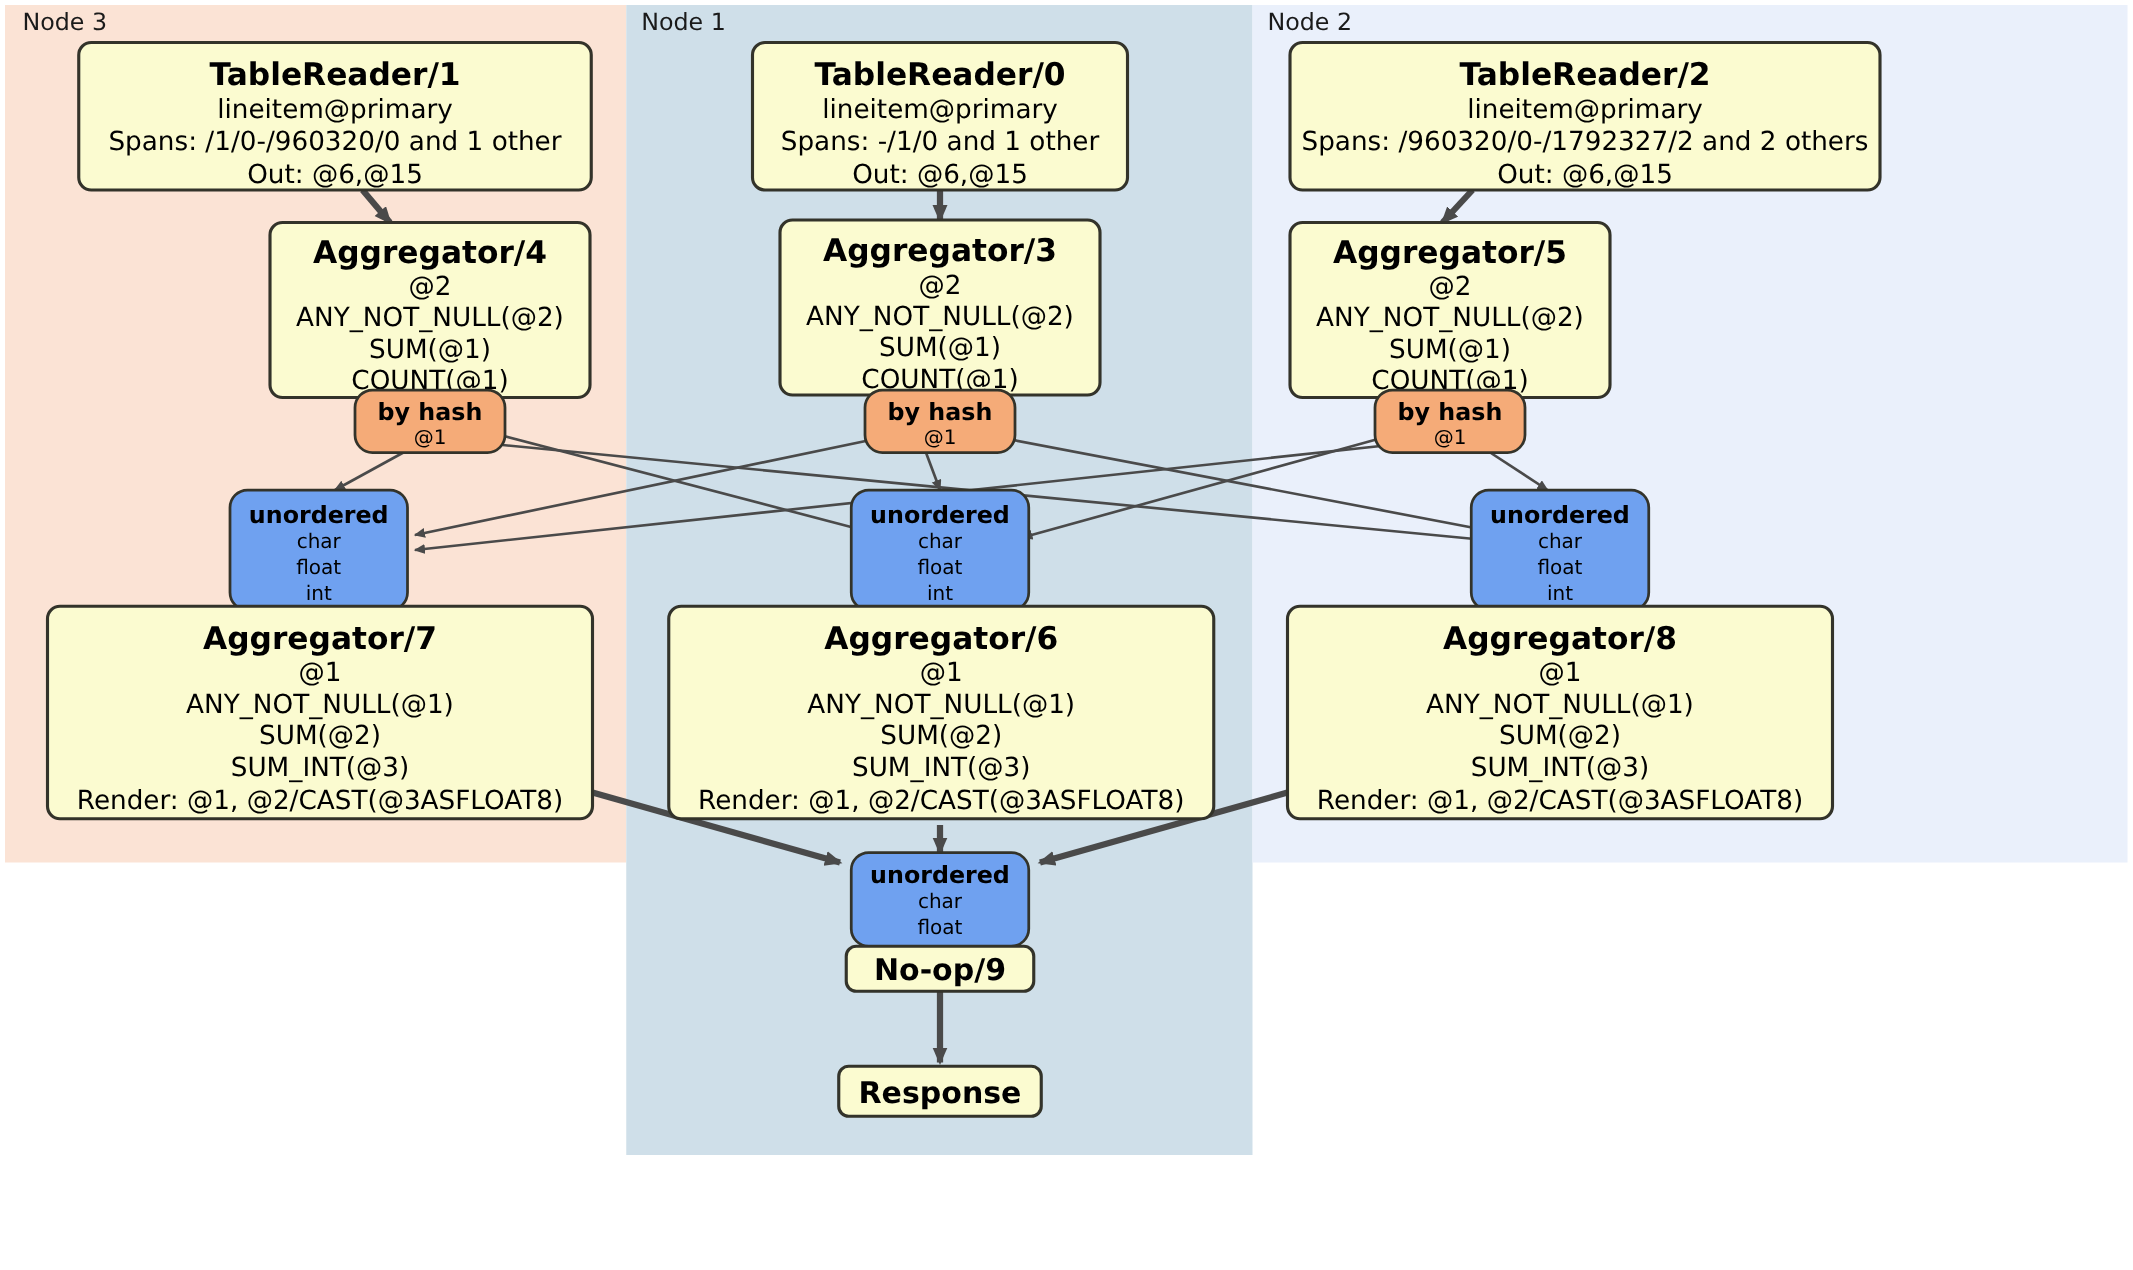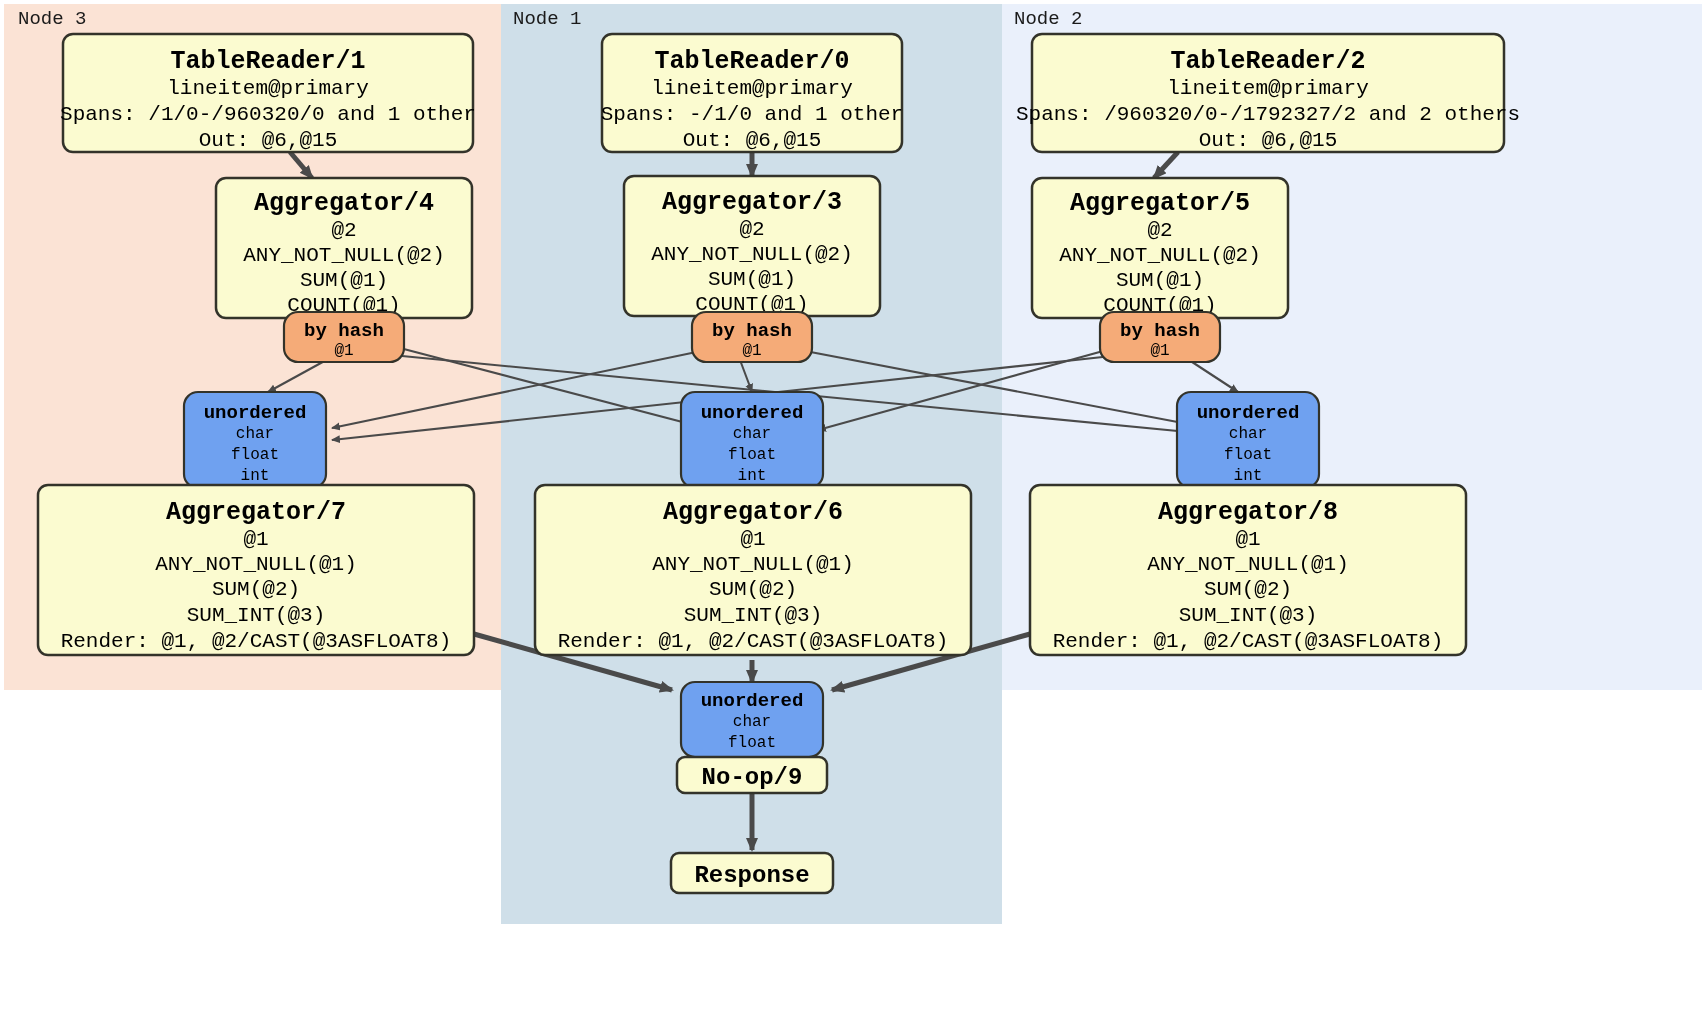--- a/index.html
+++ b/index.html
@@ -1,20 +1,20 @@
 <!DOCTYPE html>
 <html><head>
 <meta charset="utf-8">
 <style>
   html,body{margin:0;padding:0;background:#ffffff;}
   body{
     width:1706px;height:1016px;overflow:hidden;
     font-family:"DejaVu Sans","Liberation Sans",sans-serif;
   }
-  #stage{position:relative;width:1706px;height:1016px;font-family:Liberation Mono, monospace;}
+  #stage{position:relative;width:1706px;height:1016px;}
   svg{display:block;}
   .node-panel-label{font-size:19px;fill:#1a1a1a;}
   .box-title{font-weight:bold;font-size:25px;fill:#000;}
   .box-line{font-size:21px;fill:#000;}
   .router-title{font-weight:bold;font-size:19px;fill:#000;}
   .router-line{font-size:16px;fill:#000;}
   .small-title{font-weight:bold;font-size:24px;fill:#000;}
 </style>
 </head>
 <body>

